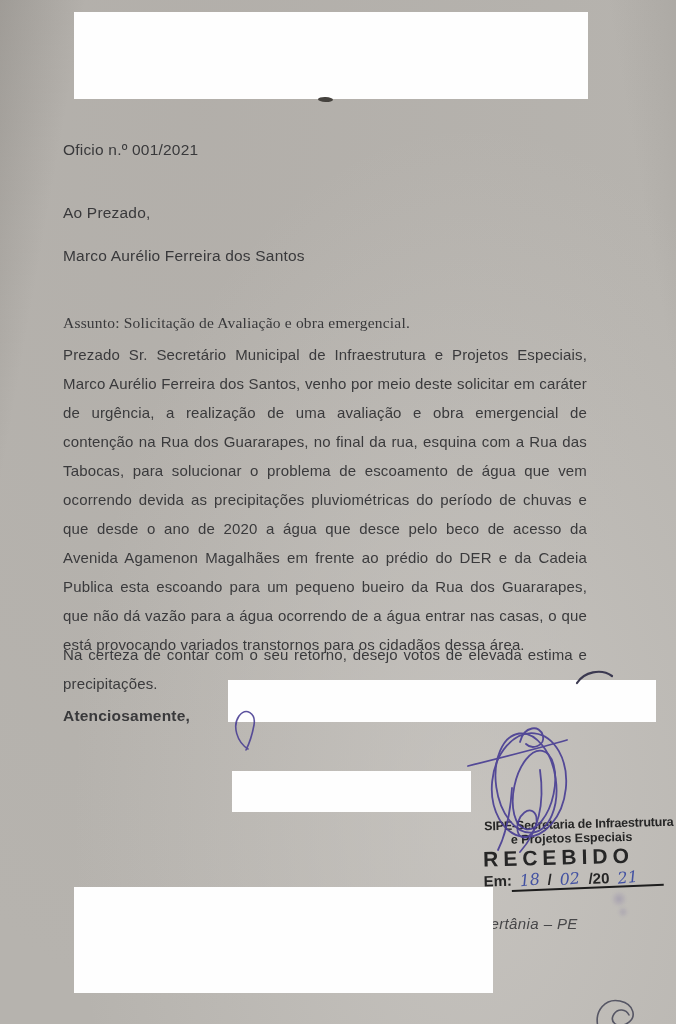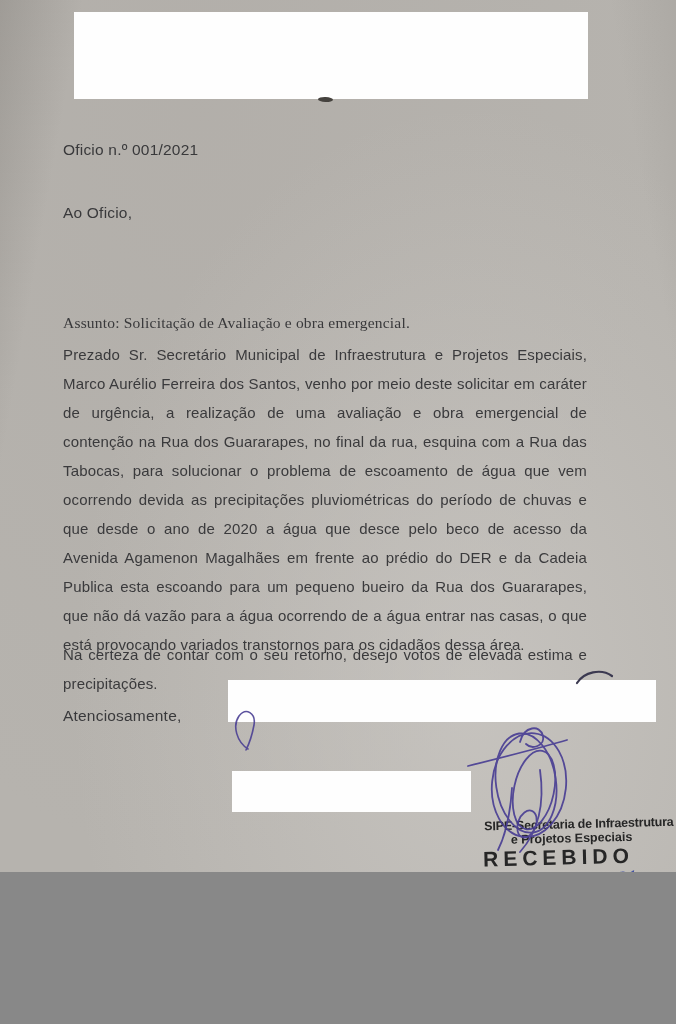--- a/index.html
+++ b/index.html
@@ -1,17 +1,17 @@
 <!DOCTYPE html>
 <html><head>
 <meta charset="utf-8">
 <style>
   html,body{margin:0;padding:0;background:#888;}
   .page{
-    position:relative;width:676px;height:872px;overflow:hidden;
+    position:relative;width:676px;height:1024px;overflow:hidden;
     font-family:"Liberation Sans",sans-serif;
     background:
       linear-gradient(100deg, rgba(105,101,96,0.28) 0%, rgba(105,101,96,0.0) 10%),
       linear-gradient(260deg, rgba(130,126,121,0.18) 0%, rgba(130,126,121,0.0) 8%),
       radial-gradient(ellipse at 70% 80%, rgba(210,207,203,0.55) 0%, rgba(210,207,203,0) 60%),
       radial-gradient(ellipse at 30% 10%, rgba(176,172,167,0.6) 0%, rgba(176,172,167,0) 70%),
       #b6b3ae;
   }
   .redact{position:absolute;background:#fefefe;}
   .txt{position:absolute;color:#39393b;font-size:15.5px;white-space:nowrap;letter-spacing:0.2px;}
@@ -44,26 +44,27 @@
 </style>
 </head>
 <body>
 
 <div class="page">
 
   <div class="redact" style="left:74px;top:12px;width:514px;height:87px;"></div>
   <div class="mark-dash"></div>
 
   <div class="txt" style="left:63px;top:141px;">Oficio n.º 001/2021</div>
-  <div class="txt" style="left:63px;top:204px;">Ao Oficio,</div>
+  <div class="txt" style="left:63px;top:204px;">Ao Prezado,</div>
+  <div class="txt" style="left:63px;top:247px;">Marco Aurélio Ferreira dos Santos</div>
   <div class="txt" style="left:63px;top:314px;font-family:Liberation Serif, serif;">Assunto: Solicitação de Avaliação e obra emergencial.</div>
 
   <div class="para" style="top:340px;">Prezado Sr. Secretário Municipal de Infraestrutura e Projetos Especiais, Marco Aurélio Ferreira dos Santos, venho por meio deste solicitar em caráter de urgência, a realização de uma avaliação e obra emergencial de contenção na Rua dos Guararapes, no final da rua, esquina com a Rua das Tabocas, para solucionar o problema de escoamento de água que vem ocorrendo devida as precipitações pluviométricas do período de chuvas e que desde o ano de 2020 a água que desce pelo beco de acesso da Avenida Agamenon Magalhães em frente ao prédio do DER e da Cadeia Publica esta escoando para um pequeno bueiro da Rua dos Guararapes, que não dá vazão para a água ocorrendo de a água entrar nas casas, o que está provocando variados transtornos para os cidadãos dessa área.</div>
   <div class="para" style="top:640px;">Na certeza de contar com o seu retorno, desejo votos de elevada estima e precipitações.</div>
-  <div class="txt" style="left:63px;top:707px;">Atenciosamente,</div>
+  <div class="txt" style="left:63px;top:707px;font-weight:bold;">Atenciosamente,</div>
 
   <div class="redact" style="left:228px;top:680px;width:428px;height:42px;"></div>
   <div class="redact" style="left:232px;top:771px;width:239px;height:41px;"></div>
 
   <div class="stamp">
     <div class="stamp-org1">SIPE-Secretaria de Infraestrutura</div>
     <div class="stamp-org2">e Projetos Especiais</div>
     <div class="stamp-recebido">RECEBIDO</div>
     <div class="stamp-emrow">
       <span>Em:</span>

